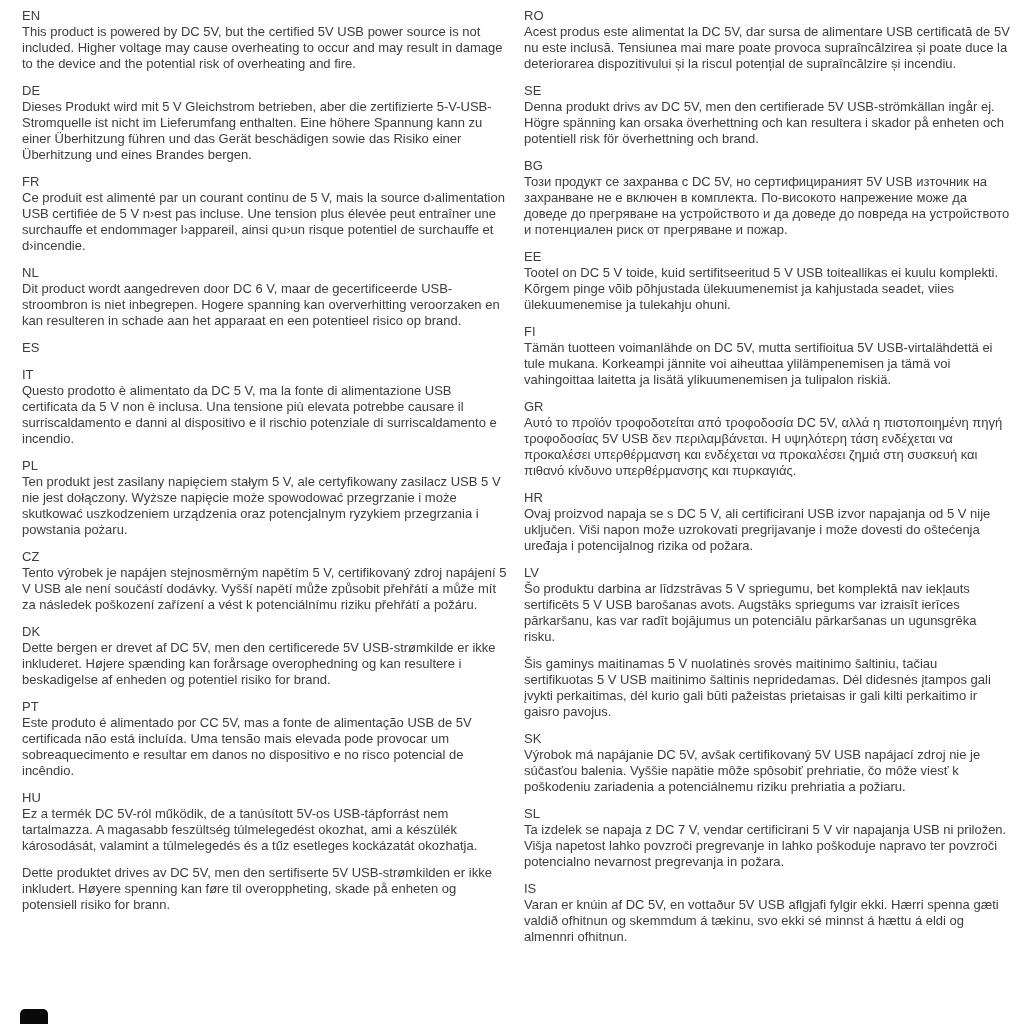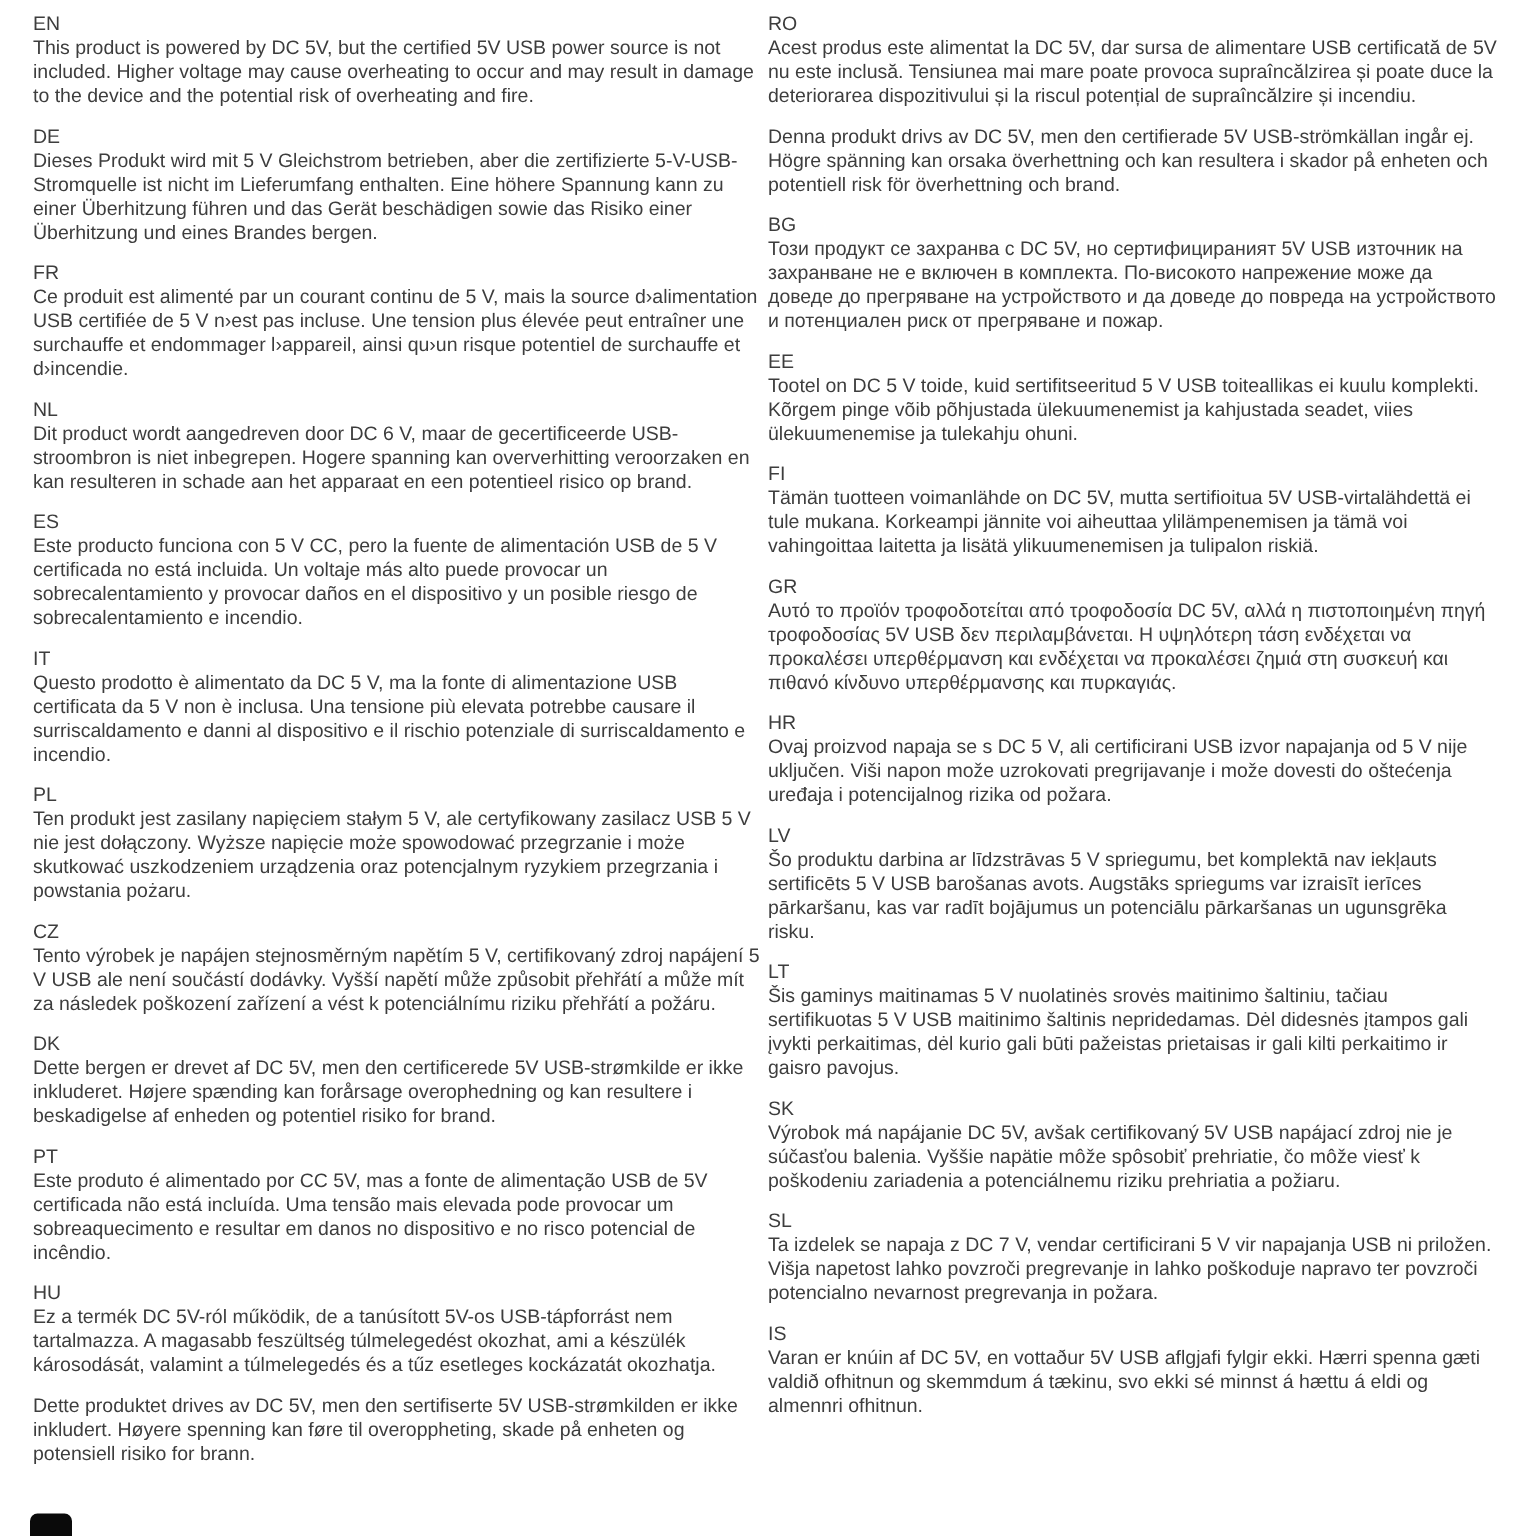--- a/index.html
+++ b/index.html
@@ -7,21 +7,21 @@
     width: 1024px;
     height: 1024px;
     background: #ffffff;
     overflow: hidden;
     position: relative;
     font-family: "Liberation Sans", sans-serif;
     color: #3d3d3d;
   }
   .page {
     display: flex;
-    gap: 4px;
+    gap: 16px;
     padding: 8px 34px 0 22px;
     box-sizing: border-box;
   }
   .column {
     flex: 0 0 486px;
     width: 486px;
   }
   .lang-section { margin: 0 0 11px 0; }
   .lang-code {
     font-size: 13px;
@@ -59,21 +59,20 @@
       <section class="lang-section">
         <div class="lang-code">FR</div>
         <p class="lang-text">Ce produit est alimenté par un courant continu de 5 V, mais la source d›alimentation USB certifiée de 5 V n›est pas incluse. Une tension plus élevée peut entraîner une surchauffe et endommager l›appareil, ainsi qu›un risque potentiel de surchauffe et d›incendie.</p>
       </section>
       <section class="lang-section">
         <div class="lang-code">NL</div>
         <p class="lang-text">Dit product wordt aangedreven door DC 6 V, maar de gecertificeerde USB-stroombron is niet inbegrepen. Hogere spanning kan oververhitting veroorzaken en kan resulteren in schade aan het apparaat en een potentieel risico op brand.</p>
       </section>
       <section class="lang-section">
         <div class="lang-code">ES</div>
-        <p class="lang-text">Este producto funciona con 5 V CC, pero la fuente de alimentación USB de 5 V certificada no está incluida. Un voltaje más alto puede provocar un sobrecalentamiento y provocar daños en el dispositivo y un posible riesgo de sobrecalentamiento e incendio.</p>
       </section>
       <section class="lang-section">
         <div class="lang-code">IT</div>
         <p class="lang-text">Questo prodotto è alimentato da DC 5 V, ma la fonte di alimentazione USB certificata da 5 V non è inclusa. Una tensione più elevata potrebbe causare il surriscaldamento e danni al dispositivo e il rischio potenziale di surriscaldamento e incendio.</p>
       </section>
       <section class="lang-section">
         <div class="lang-code">PL</div>
         <p class="lang-text">Ten produkt jest zasilany napięciem stałym 5 V, ale certyfikowany zasilacz USB 5 V nie jest dołączony. Wyższe napięcie może spowodować przegrzanie i może skutkować uszkodzeniem urządzenia oraz potencjalnym ryzykiem przegrzania i powstania pożaru.</p>
       </section>
       <section class="lang-section">
@@ -95,20 +94,21 @@
       <section class="lang-section">
         <p class="lang-text">Dette produktet drives av DC 5V, men den sertifiserte 5V USB-strømkilden er ikke inkludert. Høyere spenning kan føre til overoppheting, skade på enheten og potensiell risiko for brann.</p>
       </section>
     </div>
   <div class="column">
       <section class="lang-section">
         <div class="lang-code">RO</div>
         <p class="lang-text">Acest produs este alimentat la DC 5V, dar sursa de alimentare USB certificată de 5V nu este inclusă. Tensiunea mai mare poate provoca supraîncălzirea și poate duce la deteriorarea dispozitivului și la riscul potențial de supraîncălzire și incendiu.</p>
       </section>
       <section class="lang-section">
+        <div class="lang-code">SE</div>
         <p class="lang-text">Denna produkt drivs av DC 5V, men den certifierade 5V USB-strömkällan ingår ej. Högre spänning kan orsaka överhettning och kan resultera i skador på enheten och potentiell risk för överhettning och brand.</p>
       </section>
       <section class="lang-section">
         <div class="lang-code">BG</div>
         <p class="lang-text">Този продукт се захранва с DC 5V, но сертифицираният 5V USB източник на захранване не е включен в комплекта. По-високото напрежение може да доведе до прегряване на устройството и да доведе до повреда на устройството и потенциален риск от прегряване и пожар.</p>
       </section>
       <section class="lang-section">
         <div class="lang-code">EE</div>
         <p class="lang-text">Tootel on DC 5 V toide, kuid sertifitseeritud 5 V USB toiteallikas ei kuulu komplekti. Kõrgem pinge võib põhjustada ülekuumenemist ja kahjustada seadet, viies ülekuumenemise ja tulekahju ohuni.</p>
       </section>
@@ -122,21 +122,20 @@
       </section>
       <section class="lang-section">
         <div class="lang-code">HR</div>
         <p class="lang-text">Ovaj proizvod napaja se s DC 5 V, ali certificirani USB izvor napajanja od 5 V nije uključen. Viši napon može uzrokovati pregrijavanje i može dovesti do oštećenja uređaja i potencijalnog rizika od požara.</p>
       </section>
       <section class="lang-section">
         <div class="lang-code">LV</div>
         <p class="lang-text">Šo produktu darbina ar līdzstrāvas 5 V spriegumu, bet komplektā nav iekļauts sertificēts 5 V USB barošanas avots. Augstāks spriegums var izraisīt ierīces pārkaršanu, kas var radīt bojājumus un potenciālu pārkaršanas un ugunsgrēka risku.</p>
       </section>
       <section class="lang-section">
-        <div class="lang-code">LT</div>
         <p class="lang-text">Šis gaminys maitinamas 5 V nuolatinės srovės maitinimo šaltiniu, tačiau sertifikuotas 5 V USB maitinimo šaltinis nepridedamas. Dėl didesnės įtampos gali įvykti perkaitimas, dėl kurio gali būti pažeistas prietaisas ir gali kilti perkaitimo ir gaisro pavojus.</p>
       </section>
       <section class="lang-section">
         <div class="lang-code">SK</div>
         <p class="lang-text">Výrobok má napájanie DC 5V, avšak certifikovaný 5V USB napájací zdroj nie je súčasťou balenia. Vyššie napätie môže spôsobiť prehriatie, čo môže viesť k poškodeniu zariadenia a potenciálnemu riziku prehriatia a požiaru.</p>
       </section>
       <section class="lang-section">
         <div class="lang-code">SL</div>
         <p class="lang-text">Ta izdelek se napaja z DC 7 V, vendar certificirani 5 V vir napajanja USB ni priložen. Višja napetost lahko povzroči pregrevanje in lahko poškoduje napravo ter povzroči potencialno nevarnost pregrevanja in požara.</p>
       </section>

